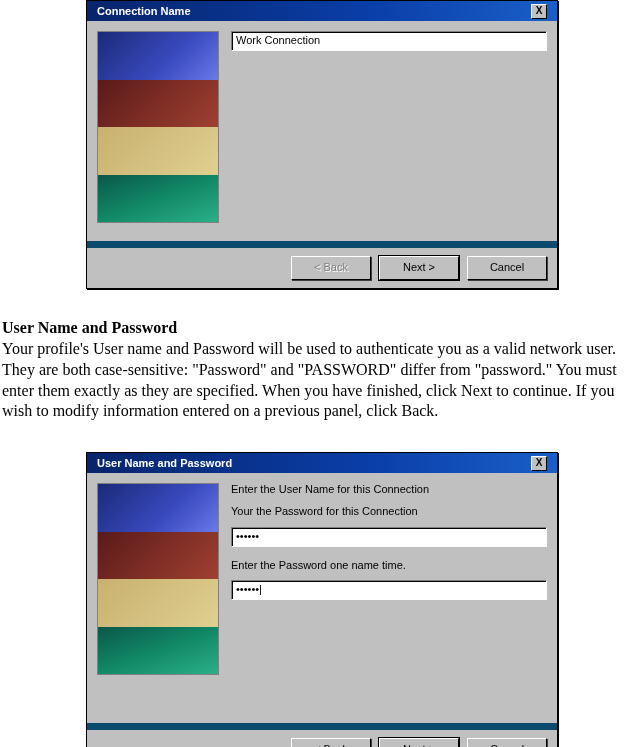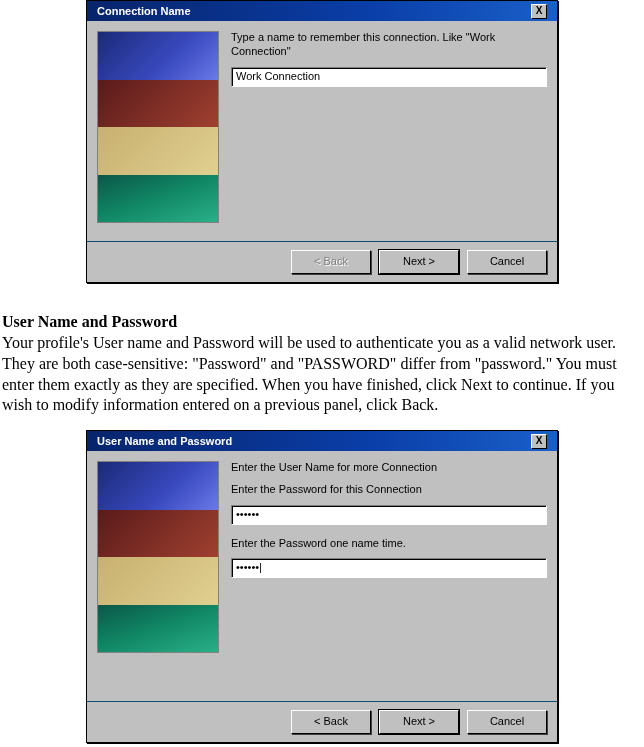--- a/index.html
+++ b/index.html
@@ -95,21 +95,21 @@
     border-right: 1px solid #fff;
     border-bottom: 1px solid #fff;
     box-shadow: inset 1px 1px 0 #000;
     padding: 2px 4px;
     font-family: Tahoma, Arial, sans-serif;
     font-size: 11px;
     margin-bottom: 12px;
   }
   .button-row {
     background: #c0c0c0;
-    border-top: 1px solid #0c4a6e;
+    border-top: 7px solid #0c4a6e;
     padding: 8px 10px;
     display: flex;
     justify-content: flex-end;
     gap: 8px;
   }
   .btn {
     width: 78px;
     height: 22px;
     background: #c0c0c0;
     border-top: 1px solid #fff;
@@ -127,21 +127,21 @@
   }
   .btn.disabled {
     color: #808080;
     text-shadow: 1px 1px 0 #fff;
   }
   .section-heading {
     font-weight: bold;
     margin: 10px 0 2px 2px;
   }
   .body-text {
-    margin: 0 2px 14px 2px;
+    margin: 0 2px 30px 2px;
     line-height: 1.3;
   }
   .dialog2 .dialog-body { min-height: 230px; }
 </style>
 </head>
 <body>
 
 <div class="page">
 
   <div class="dialog-wrap">
@@ -151,21 +151,20 @@
         <div class="close-btn">X</div>
       </div>
       <div class="dialog-body">
         <div class="side-image">
           <div class="tile t1"></div>
           <div class="tile t2"></div>
           <div class="tile t3"></div>
           <div class="tile t4"></div>
         </div>
         <div class="form-area">
-          <div class="instr">Type a name to remember this connection. Like "Work Connection"</div>
           <div class="text-input">Work Connection</div>
         </div>
       </div>
       <div class="button-row">
         <div class="btn disabled">&lt; Back</div>
         <div class="btn default">Next &gt;</div>
         <div class="btn">Cancel</div>
       </div>
     </div>
   </div>
@@ -180,23 +179,23 @@
         <div class="close-btn">X</div>
       </div>
       <div class="dialog-body">
         <div class="side-image">
           <div class="tile t1"></div>
           <div class="tile t2"></div>
           <div class="tile t3"></div>
           <div class="tile t4"></div>
         </div>
         <div class="form-area">
-          <div class="instr">Enter the User Name for more Connection</div>
-
-          <div class="instr">Enter the Password for this Connection</div>
+          <div class="instr">Enter the User Name for this Connection</div>
+
+          <div class="instr">Your the Password for this Connection</div>
           <div class="text-input">••••••</div>
 
           <div class="instr">Enter the Password one name time.</div>
           <div class="text-input">••••••|</div>
         </div>
       </div>
       <div class="button-row">
         <div class="btn">&lt; Back</div>
         <div class="btn default">Next &gt;</div>
         <div class="btn">Cancel</div>

